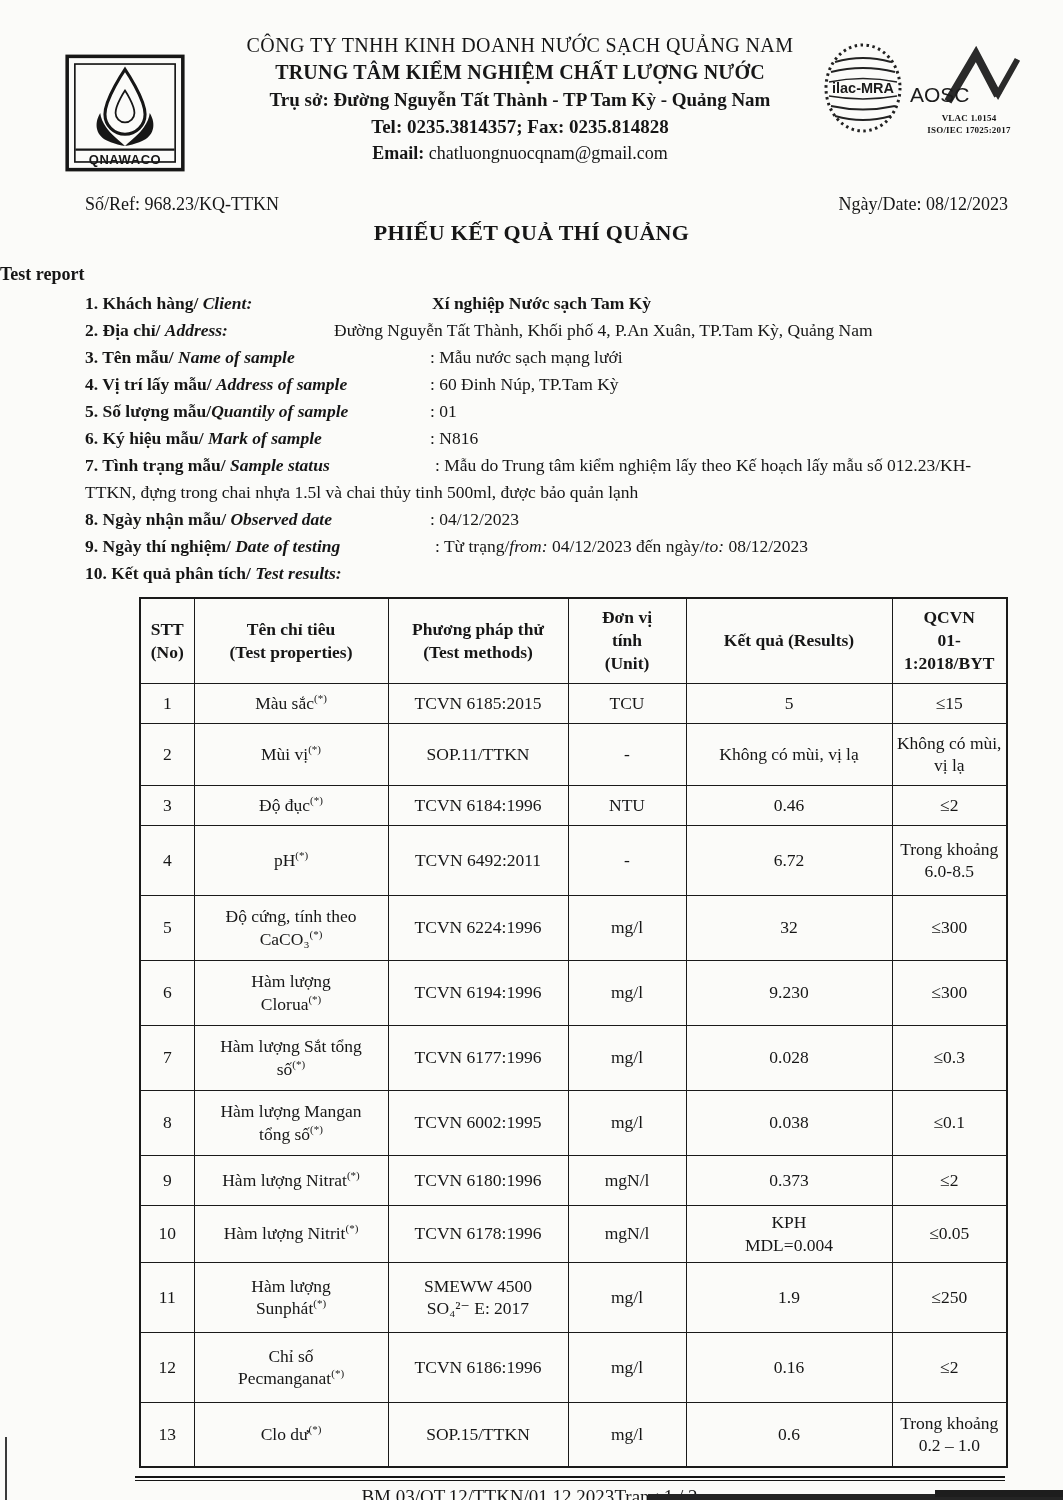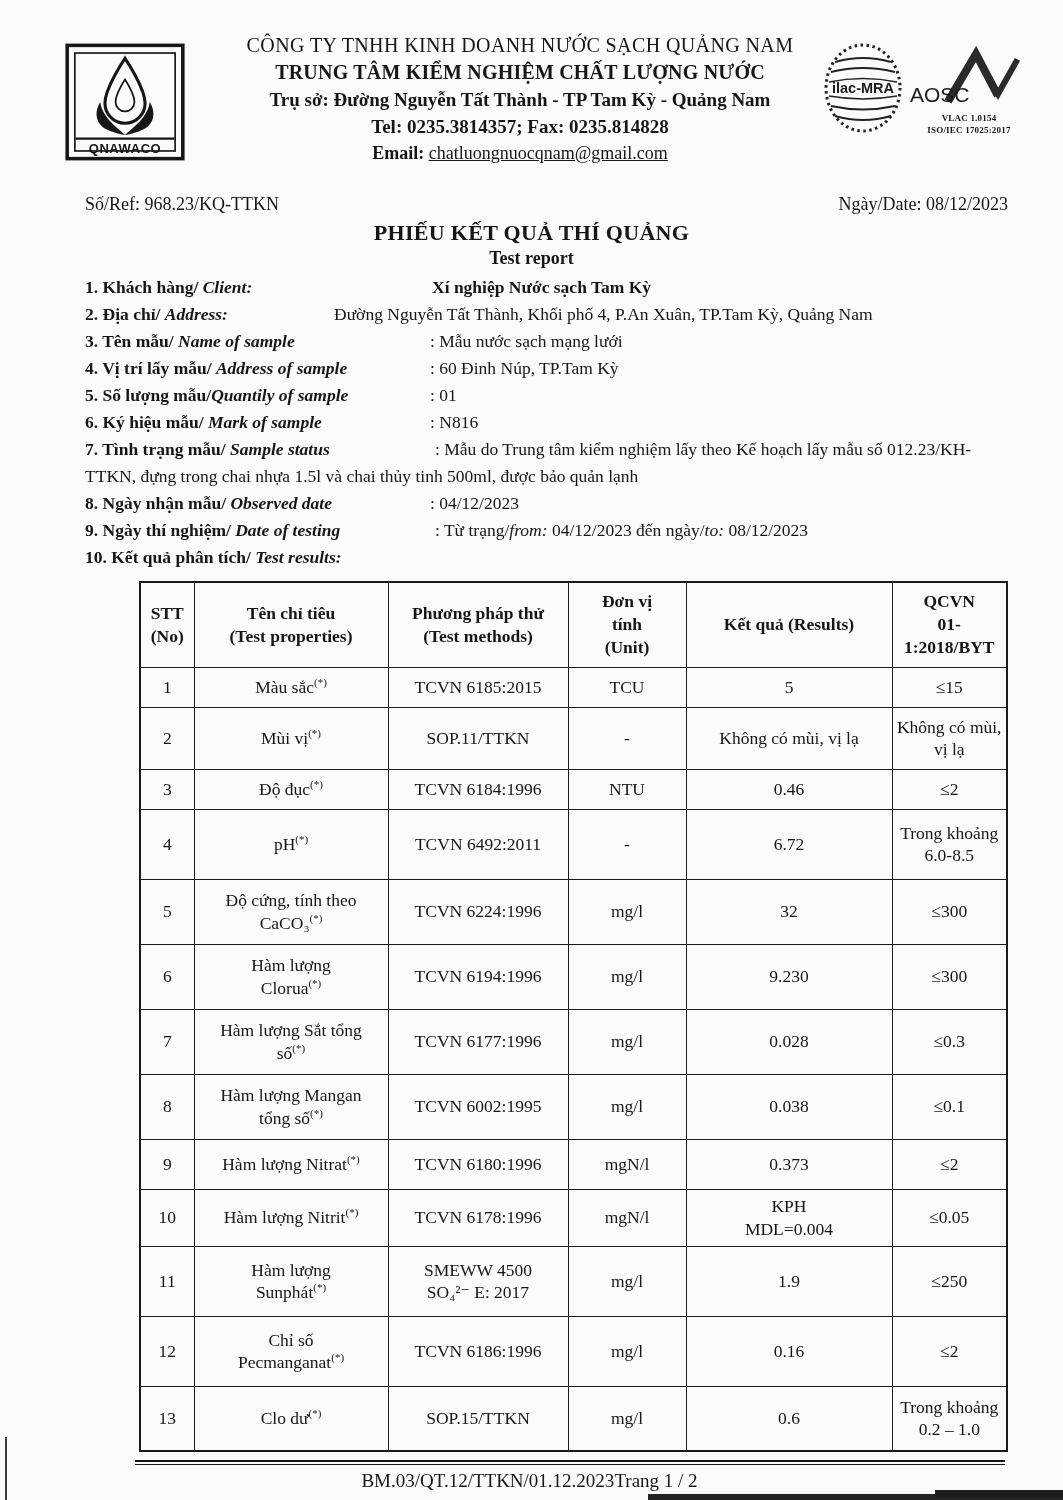--- a/index.html
+++ b/index.html
@@ -6,36 +6,36 @@
   .page{
     position:relative;
     width:1063px;height:1500px;
     background:#fbfbf9;
     overflow:hidden;
     font-family:"Liberation Serif","DejaVu Serif",serif;
     color:#161616;
   }
   
   .header{position:relative;margin-top:30px;height:140px;}
-  .logo{position:absolute;left:64px;top:13px;width:122px;height:118px;}
+  .logo{position:absolute;left:64px;top:24px;width:122px;height:118px;}
   .org{margin-left:195px;margin-right:218px;text-align:center;padding-top:2px;line-height:27px;}
   .org-l1{font-size:20px;letter-spacing:.4px;}
   .org-l2{font-size:20px;font-weight:bold;letter-spacing:.2px;}
   .org-l3{font-size:19px;font-weight:bold;}
   .org-l4{font-size:19px;font-weight:bold;}
   .org-l5{font-size:18px;font-weight:bold;}
-  .email{font-weight:normal;text-decoration:underline;}
+  .email{font-weight:normal;}
   .certs{position:absolute;right:28px;top:10px;width:214px;display:flex;align-items:flex-start;}
   .ilac{width:84px;height:96px;}
   .aosc{width:128px;text-align:center;padding-top:6px;}
   .aosc-sub{font-size:9px;font-weight:bold;line-height:12px;letter-spacing:.2px;}
   
   .ref-row{display:flex;justify-content:space-between;margin:24px 55px 0 85px;font-size:18px;}
   .doc-title{text-align:center;font-weight:bold;font-size:22px;margin-top:5px;letter-spacing:.3px;}
-  .doc-subtitle{text-align:center;font-weight:bold;font-size:18px;margin-top:2px;}
+  .doc-subtitle{text-align:left;font-weight:bold;font-size:18px;margin-top:18px;}
   
   .info{margin:5px 55px 0 85px;}
   .info-line{line-height:27px;font-size:17.5px;}
   .lbl{display:inline-block;}
   .lv{font-weight:bold;}
   .le{font-weight:bold;font-style:italic;}
   .val{font-weight:normal;}
   .vb{font-weight:bold;}
   .vit{font-style:italic;}
   .item-1 .lbl{min-width:347px;}

